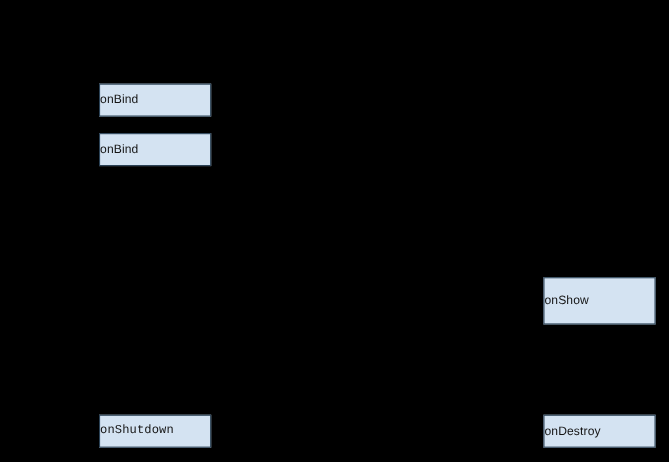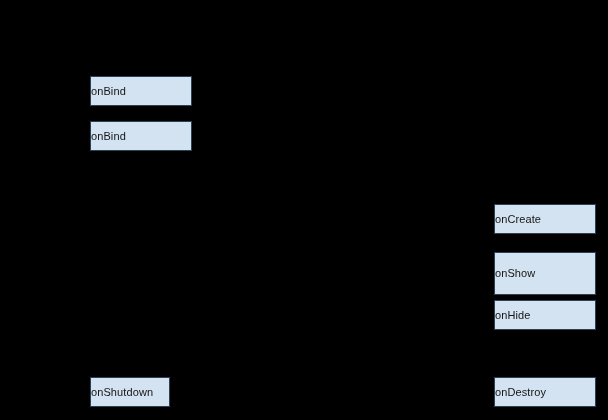--- a/index.html
+++ b/index.html
@@ -46,33 +46,27 @@
 
   <div class="node" style="left: 90px; top: 76px; width: 102px; height: 30px; background: rgb(212, 227, 242); border-color: rgb(43, 66, 86); color: rgb(20, 20, 20);">
     <span class="node-label">onBind</span>
   </div>
 
   <div class="node" style="left: 90px; top: 121px; width: 102px; height: 30px; background: rgb(212, 227, 242); border-color: rgb(43, 66, 86); color: rgb(20, 20, 20);">
     <span class="node-label">onBind</span>
   </div>
 
 
-  <div class="node" style="left: 494px; top: 204px; width: 102px; height: 30px; background: rgb(212, 227, 242); border-color: rgb(43, 66, 86); color: rgb(20, 20, 20);">
-    <span class="node-label">onCreate</span>
-  </div>
 
   <div class="node" style="left: 494px; top: 252px; width: 102px; height: 43px; background: rgb(212, 227, 242); border-color: rgb(43, 66, 86); color: rgb(20, 20, 20);">
     <span class="node-label">onShow</span>
   </div>
 
-  <div class="node" style="left: 494px; top: 300px; width: 102px; height: 30px; background: rgb(212, 227, 242); border-color: rgb(43, 66, 86); color: rgb(20, 20, 20);">
-    <span class="node-label">onHide</span>
-  </div>
 
-  <div class="node" style="left: 90px; top: 377px; width: 80px; height: 30px; background: rgb(212, 227, 242); border-color: rgb(43, 66, 86); color: rgb(20, 20, 20);">
+  <div class="node" style="left: 90px; top: 377px; width: 102px; height: 30px; background: rgb(212, 227, 242); border-color: rgb(43, 66, 86); color: rgb(20, 20, 20); font-family: Liberation Mono, monospace;">
     <span class="node-label">onShutdown</span>
   </div>
 
   <div class="node" style="left: 494px; top: 377px; width: 102px; height: 30px; background: rgb(212, 227, 242); border-color: rgb(43, 66, 86); color: rgb(20, 20, 20);">
     <span class="node-label">onDestroy</span>
   </div>
 
 </div>
 
 </body></html>

